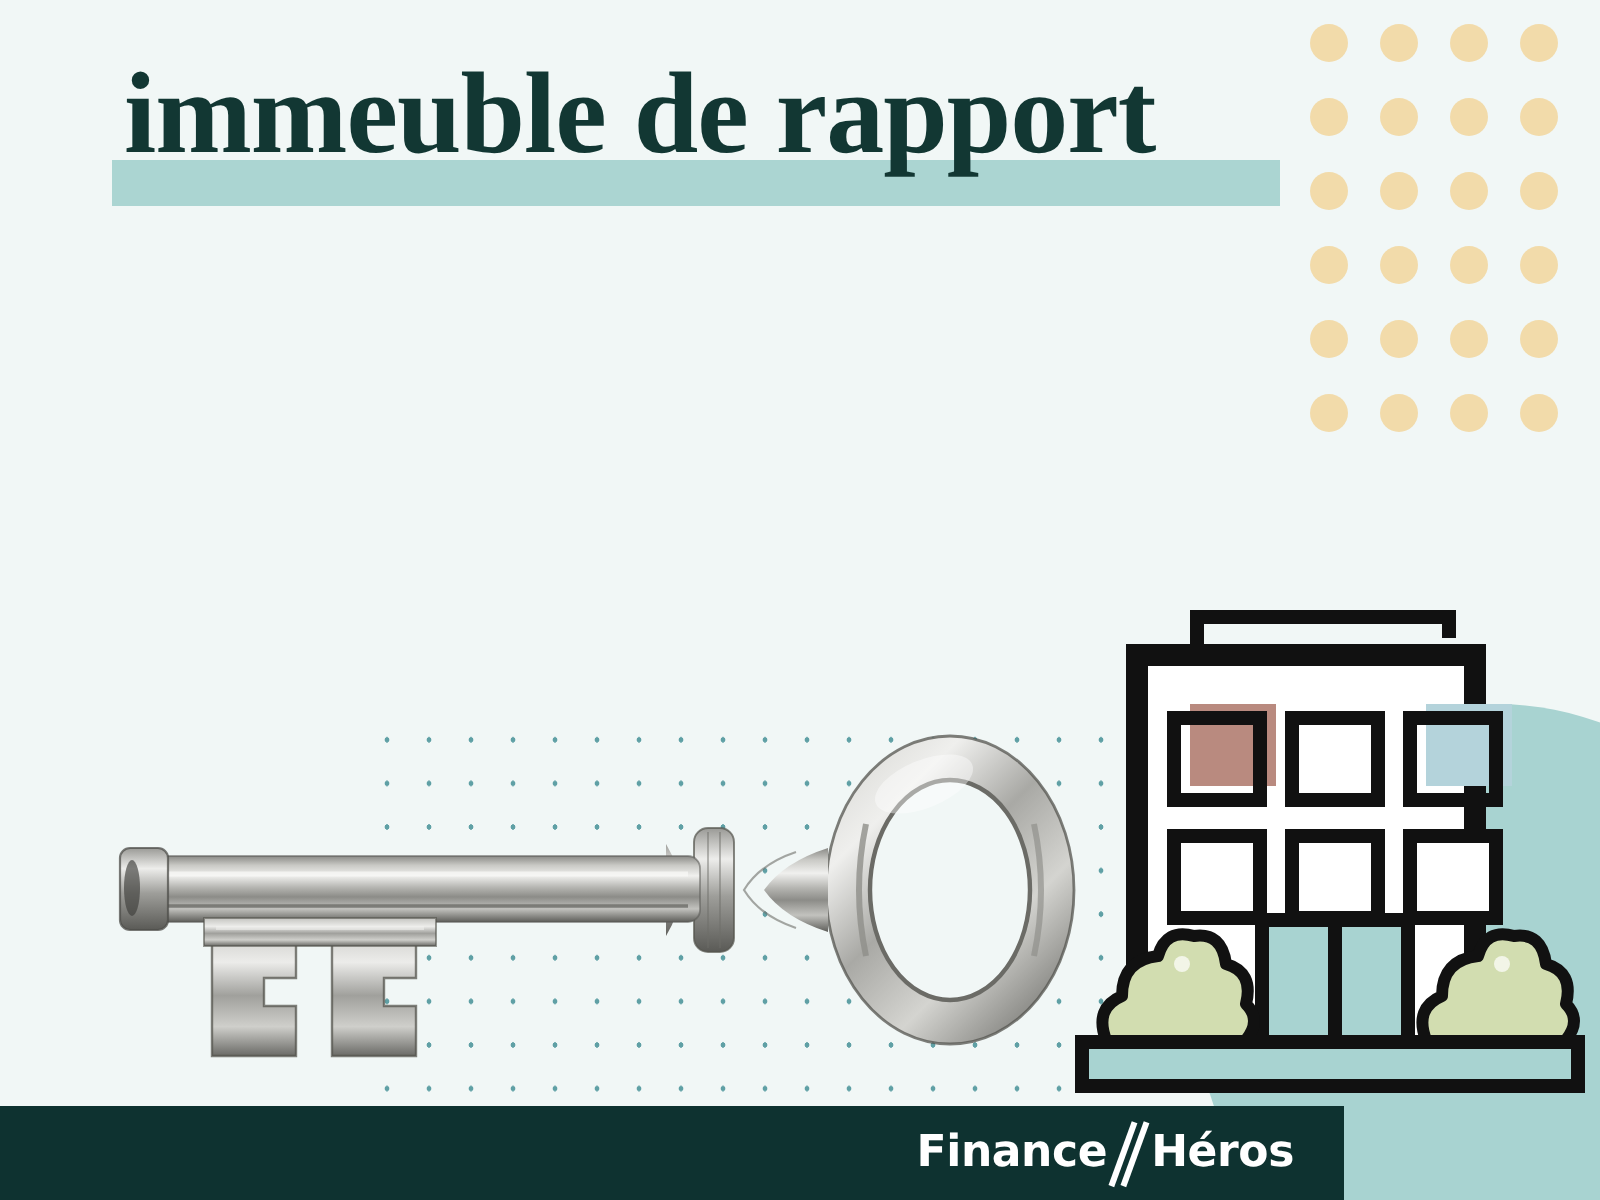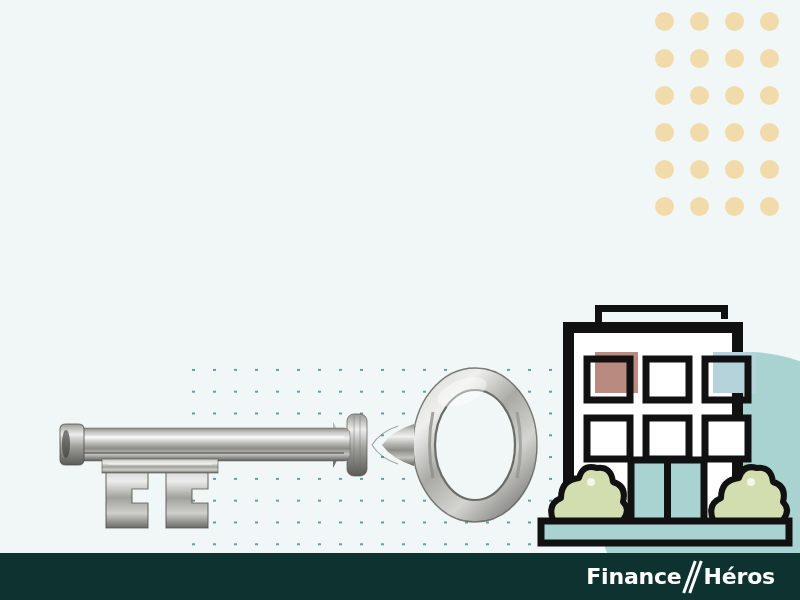--- a/index.html
+++ b/index.html
@@ -105,21 +105,21 @@
     position:absolute;
     left:535px;top:275px;
     width:265px;height:280px;
     z-index:5;
   }
 
   
   .footer{
     position:absolute;
     left:0;top:553px;
-    width:800px;height:47px;
+    width:672px;height:47px;
     background:#0E3230;
     z-index:10;
   }
   .logo{
     position:absolute;
     right:25px;top:50%;
     transform:translateY(-50%);
     display:flex;
     align-items:center;
     color:#FFFFFF;
@@ -175,20 +175,24 @@
     <i></i>
       <i></i>
       <i></i>
       <i></i>
   </div>
 
   <div class="teal-circle"></div>
 
   <div class="key-dots"></div>
 
+  <div class="title-wrap">
+    <div class="title-hl"></div>
+    <h1 class="title">immeuble de rapport</h1>
+  </div>
 
 
   <svg class="key" viewBox="0 0 520 200">
     <defs>
       <linearGradient id="shaftG" x1="0" y1="0" x2="0" y2="1">
         <stop offset="0%" stop-color="#8A8A86"></stop>
         <stop offset="14%" stop-color="#C9C9C5"></stop>
         <stop offset="30%" stop-color="#F0F0EE"></stop>
         <stop offset="48%" stop-color="#B4B4B0"></stop>
         <stop offset="62%" stop-color="#8C8C88"></stop>

